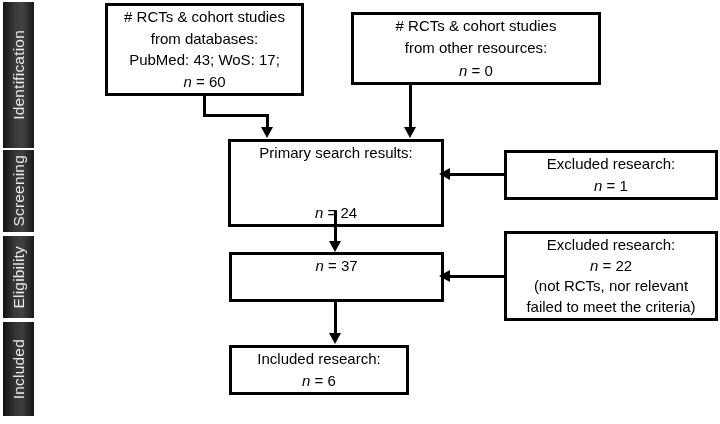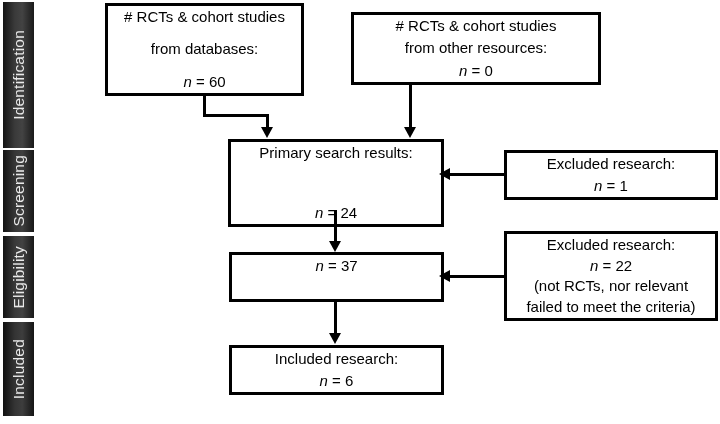--- a/index.html
+++ b/index.html
@@ -81,21 +81,21 @@
   .node .ln { display: block; white-space: nowrap; }
   .node .ital { font-style: italic; }
 
   
   .node-databases      { left: 105px; top: 3px;   width: 199px; height: 93px; }
   .node-other-sources  { left: 351px; top: 12px;  width: 250px; height: 73px; }
   .node-primary        { left: 228px; top: 139px; width: 216px; height: 88px; }
   .node-excluded-1     { left: 504px; top: 150px; width: 214px; height: 50px; }
   .node-eligible       { left: 229px; top: 252px; width: 215px; height: 50px; }
   .node-excluded-2     { left: 504px; top: 231px; width: 214px; height: 90px; }
-  .node-included       { left: 229px; top: 345px; width: 215px; height: 50px; }
+  .node-included       { left: 229px; top: 345px; width: 180px; height: 50px; }
 
   
   .vline {
     position: absolute;
     width: 3px;
     background: #000000;
   }
   .hline {
     position: absolute;
     height: 3px;
@@ -158,20 +158,21 @@
       <span class="phase-label">Eligibility</span>
     </div>
     <div class="phase-band band-included">
       <span class="phase-label">Included</span>
     </div>
   </div>
 
   <div class="node node-databases">
     <span class="ln"># RCTs &amp; cohort studies</span>
     <span class="ln">from databases:</span>
+    <span class="ln">PubMed: 43; WoS: 17;</span>
     <span class="ln"><i class="ital">n</i><span> = 60</span></span>
   </div>
 
   <div class="node node-other-sources">
     <span class="ln"># RCTs &amp; cohort studies</span>
     <span class="ln">from other resources:</span>
     <span class="ln"><i class="ital">n</i><span> = 0</span></span>
   </div>
 
   <div class="node node-primary">

